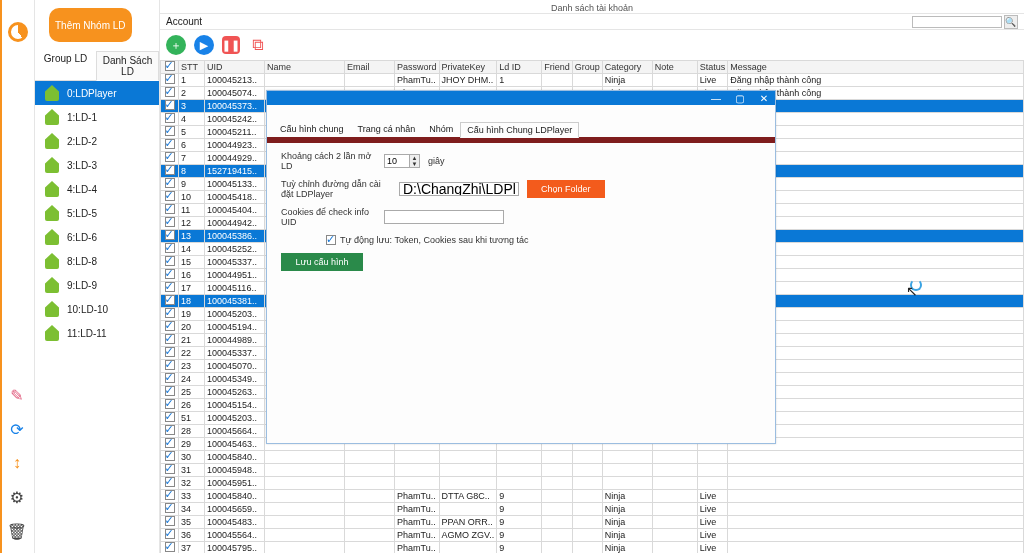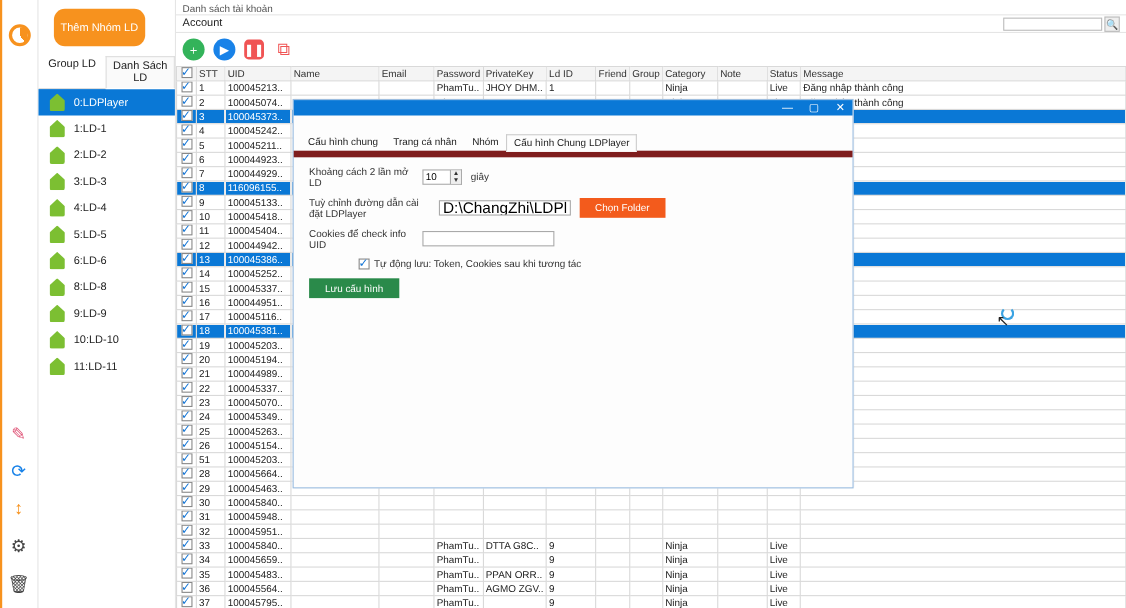--- a/index.html
+++ b/index.html
@@ -24,21 +24,21 @@
   .sidebar-tabs .active { background:#fafafa; border:1px solid #ddd; border-bottom:1px solid #fff; position:relative; top:1px; }
   .side-list { }
   .side-item { display:flex; align-items:center; height:24px; padding-left:10px; gap:8px; cursor:pointer; }
   .side-item.sel { background:#0a78d6; color:#fff; }
   .robot { width:14px; height:16px; position:relative; }
   .robot::before { content:""; position:absolute; inset:0; background:#7cbf32; clip-path: polygon(50% 0,100% 40%,100% 100%,0 100%,0 40%); border-radius:2px; }
   .side-item .lbl { font-size:10px; }
 
   
   .main { flex:1; display:flex; flex-direction:column; }
-  .topstrip { height:14px; border-bottom:1px solid #e5e5e5; display:flex; align-items:flex-end; padding:0 6px; font-size:9px; color:#555; }
+  .topstrip { height:14px; border-bottom:1px solid #e5e5e5; display:flex; align-items:flex-end; padding:0 6px; font-size:9px; color:#555;justify-content:center; }
   .accountrow { height:16px; display:flex; align-items:center; justify-content:space-between; padding:0 6px; border-bottom:1px solid #e5e5e5; }
   .accountrow .search { display:flex; align-items:center; gap:2px; }
   .accountrow input { width:90px; height:12px; border:1px solid #bbb; font-size:9px; }
   .accountrow .sbtn { width:14px; height:14px; border:1px solid #bbb; background:#eee; font-size:9px; display:flex; align-items:center; justify-content:center; cursor:pointer; }
   .toolbar { height:30px; display:flex; align-items:center; gap:8px; padding:0 6px; }
   .tbtn { width:20px; height:20px; border-radius:50%; display:flex; align-items:center; justify-content:center; color:#fff; font-size:11px; cursor:pointer; }
   .tbtn.add  { background:#33b35a; }
   .tbtn.play { background:#1882e8; }
   .tbtn.pause{ background:#f05454; border-radius:4px; width:18px; height:18px; }
   .tbtn.sync { background:transparent; color:#f05454; border:none; font-size:16px; }
@@ -292,21 +292,21 @@
               <td class="c-friend"></td>
               <td class="c-group"></td>
               <td class="c-cat"></td>
               <td class="c-note"></td>
               <td class="c-status"></td>
               <td class="c-msg"></td>
             </tr>
             <tr class="sel">
               <td class="chk"><span class="cb on"></span></td>
               <td class="c-stt">8</td>
-              <td class="c-uid">116096155..</td>
+              <td class="c-uid">152719415..</td>
               <td class="c-name"></td>
               <td class="c-email"></td>
               <td class="c-pass"></td>
               <td class="c-pk"></td>
               <td class="c-ldid"></td>
               <td class="c-friend"></td>
               <td class="c-group"></td>
               <td class="c-cat"></td>
               <td class="c-note"></td>
               <td class="c-status"></td>

